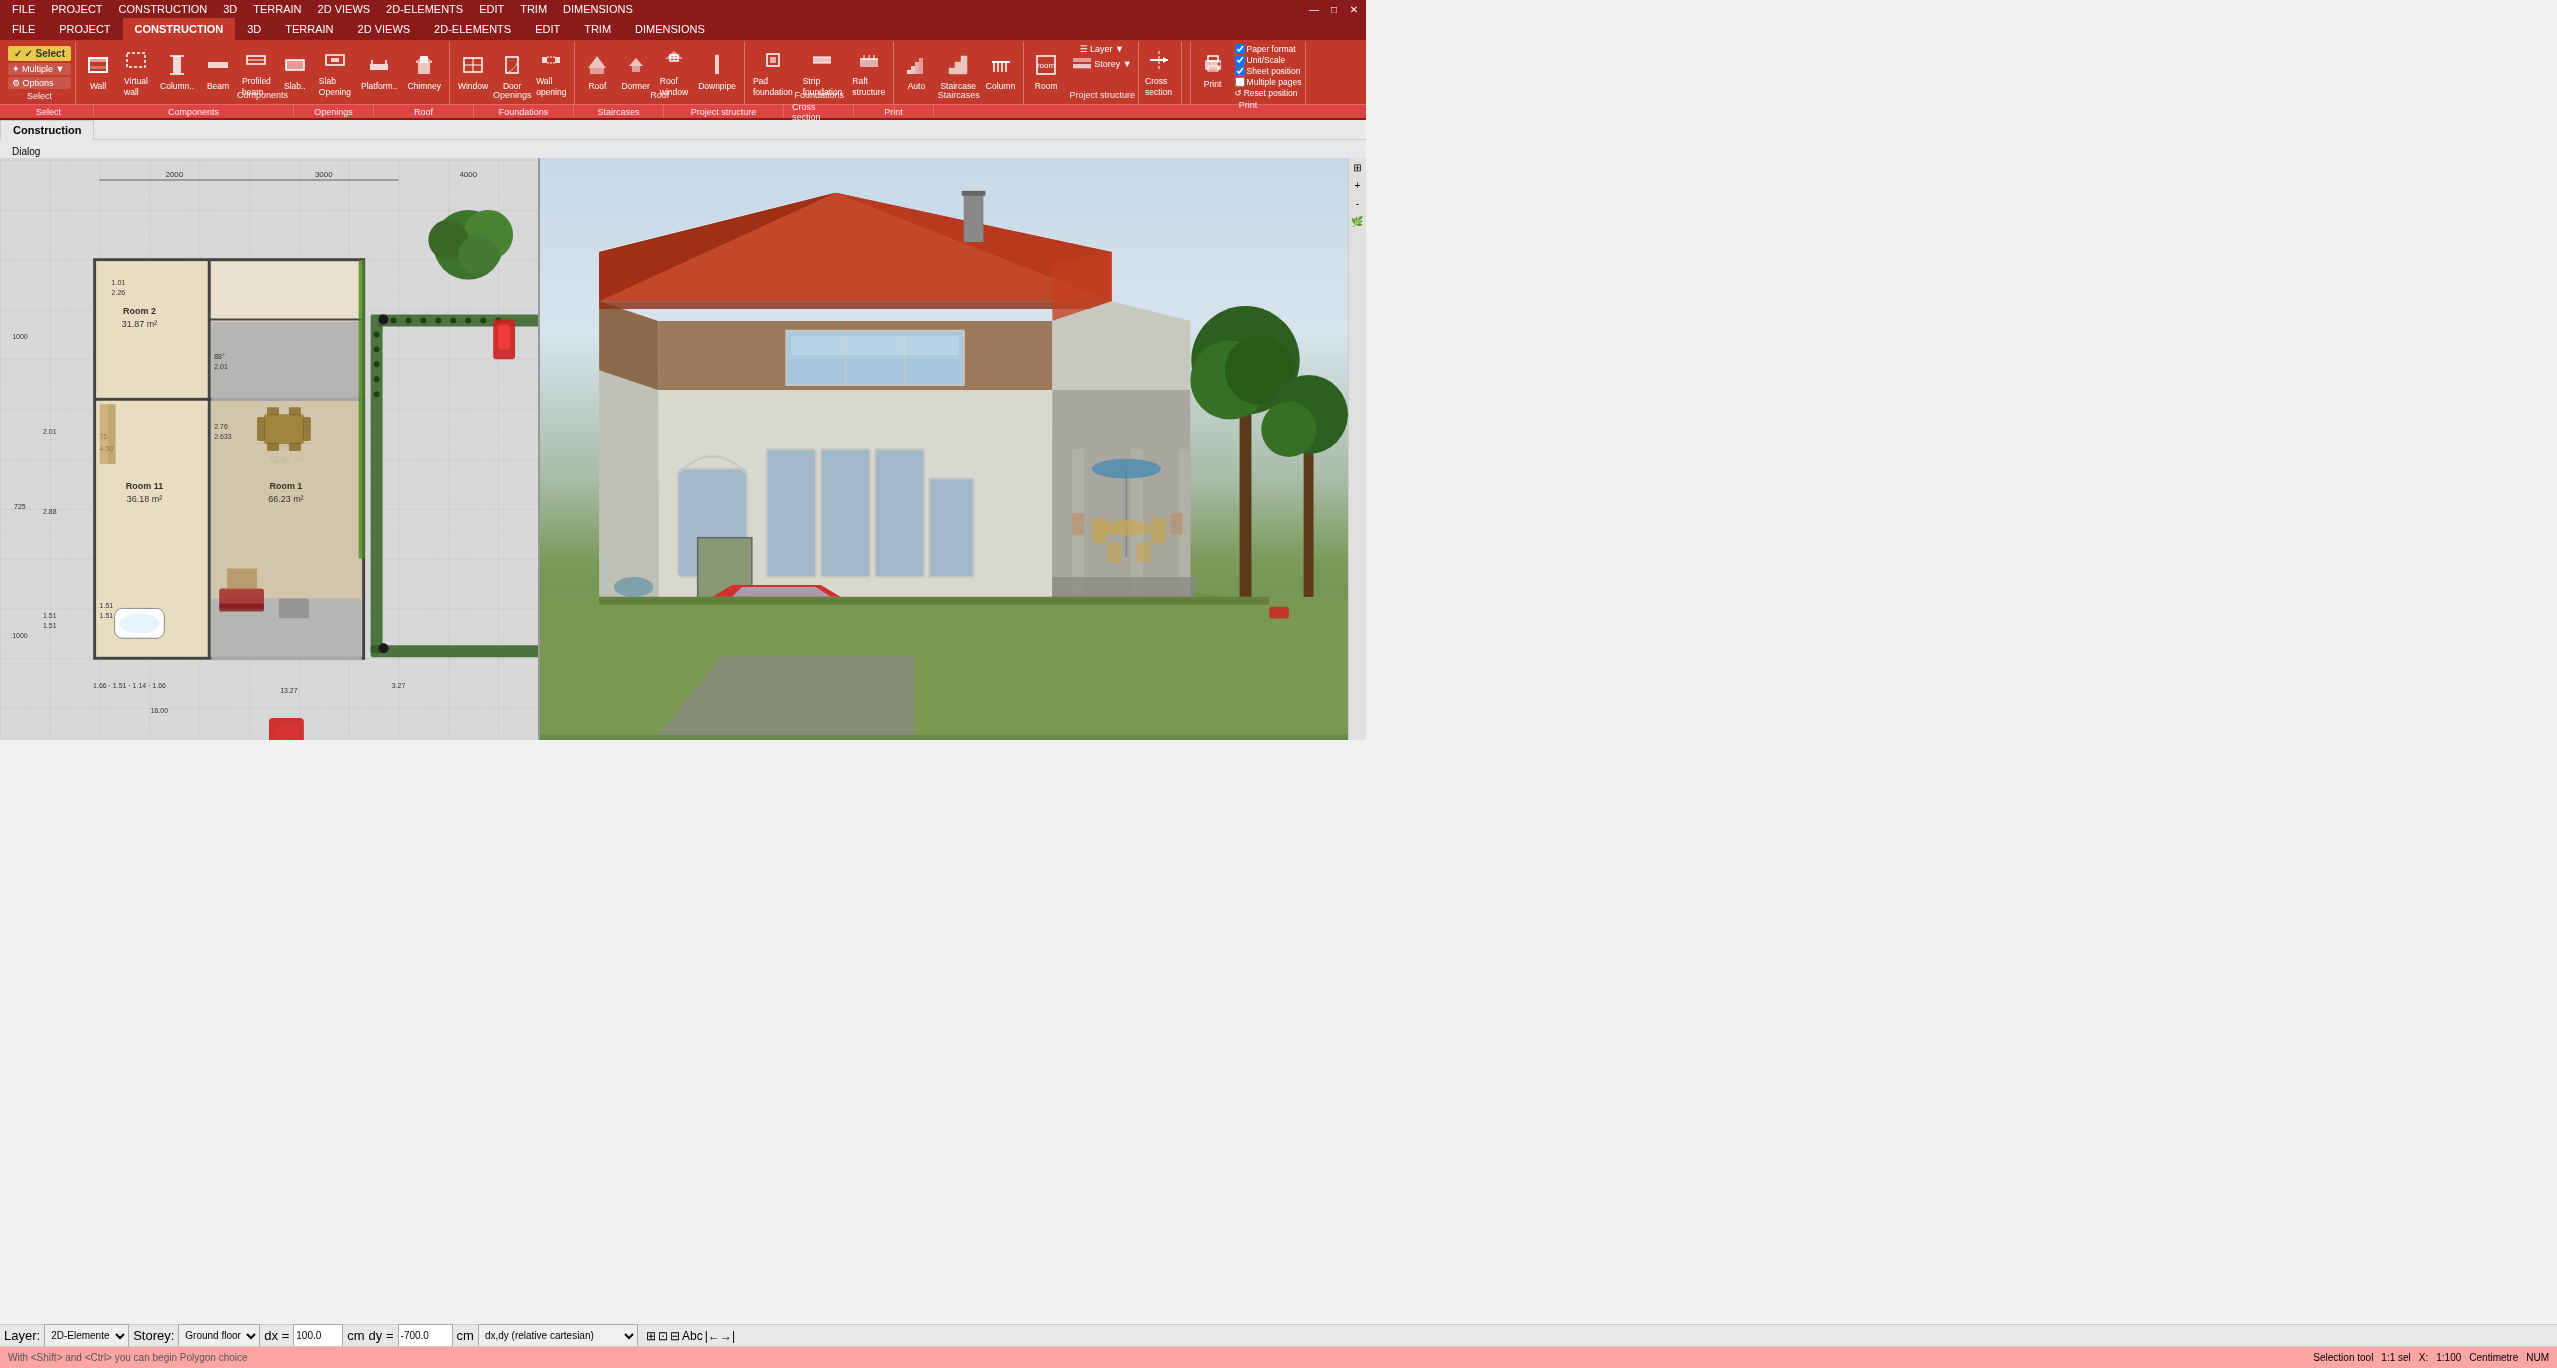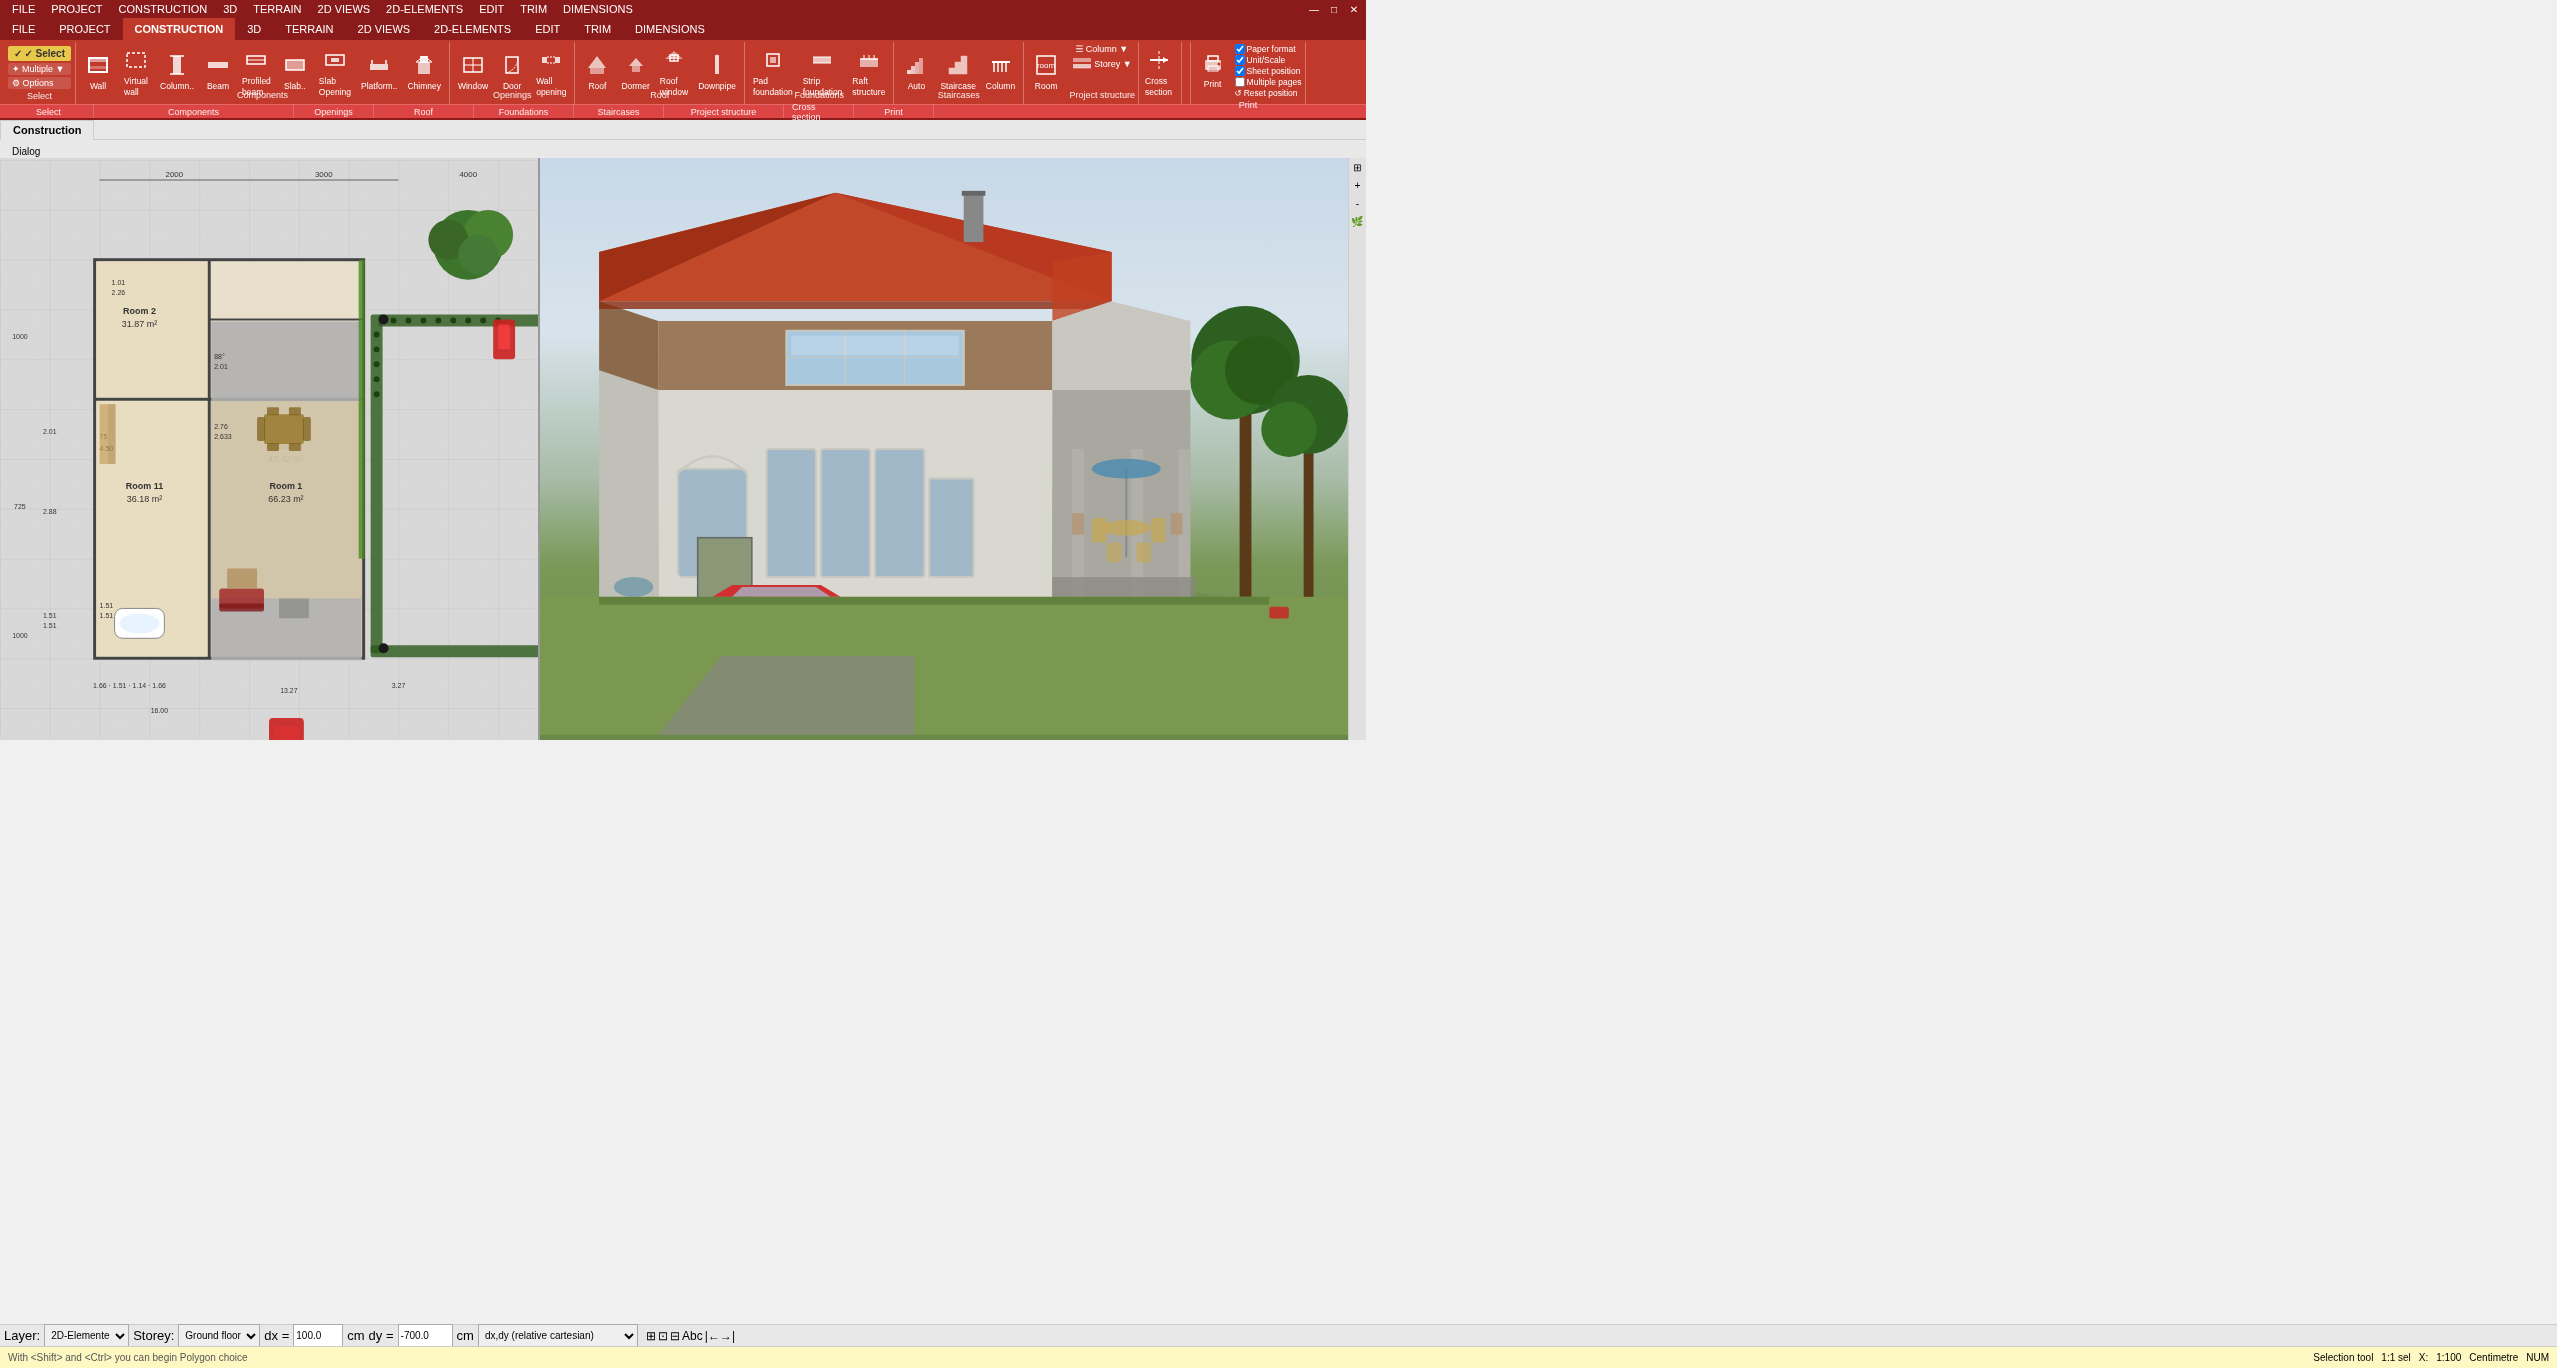--- a/index.html
+++ b/index.html
@@ -283,21 +283,21 @@
       height: 24px;
       font-size: 10px;
       border: 1px solid #aaa;
       padding: 0 2px;
     }
     .status-bar label { font-size: 13px; }
 
     .status-bar-bottom {
       display: flex;
       align-items: center;
-      background: #fef9c3;
+      background: #fca5a5;
       border-top: 1px solid #ccc;
       height: 22px;
       padding: 0 8px;
       font-size: 10px;
       gap: 8px;
       position: absolute;
       bottom: 0;
       left: 0;
       right: 0;
     }
@@ -639,21 +639,21 @@
             <svg width="22" height="22" viewBox="0 0 22 22">
                 <rect x="2" y="2" width="18" height="18" fill="none" stroke="white" stroke-width="1.5"></rect>
                 <text x="11" y="14" text-anchor="middle" fill="white" font-size="8">room</text>
               </svg>
           </span>
           <span class="label">Room</span>
         </div>
         <div class="storey-section">
           <div style="display:flex;align-items:center;gap:2px;color:white;font-size:9px;cursor:pointer;">
             <span>☰</span>
-            <span>Column ▼</span>
+            <span>Layer ▼</span>
           </div>
           <div style="display:flex;align-items:center;gap:2px;color:white;font-size:9px;cursor:pointer;">
             <svg width="20" height="16" viewBox="0 0 20 16">
                 <rect x="1" y="8" width="18" height="4" fill="white" opacity="0.7"></rect>
                 <rect x="1" y="2" width="18" height="4" fill="white" opacity="0.5"></rect>
                 <line x1="1" y1="12" x2="19" y2="12" stroke="white" stroke-width="0.5"></line>
               </svg>
             <span>Storey ▼</span>
           </div>
           <div class="ribbon-group-label" style="position:relative;bottom:auto;font-size:9px;color:rgba(255,255,255,0.9);"></div>

